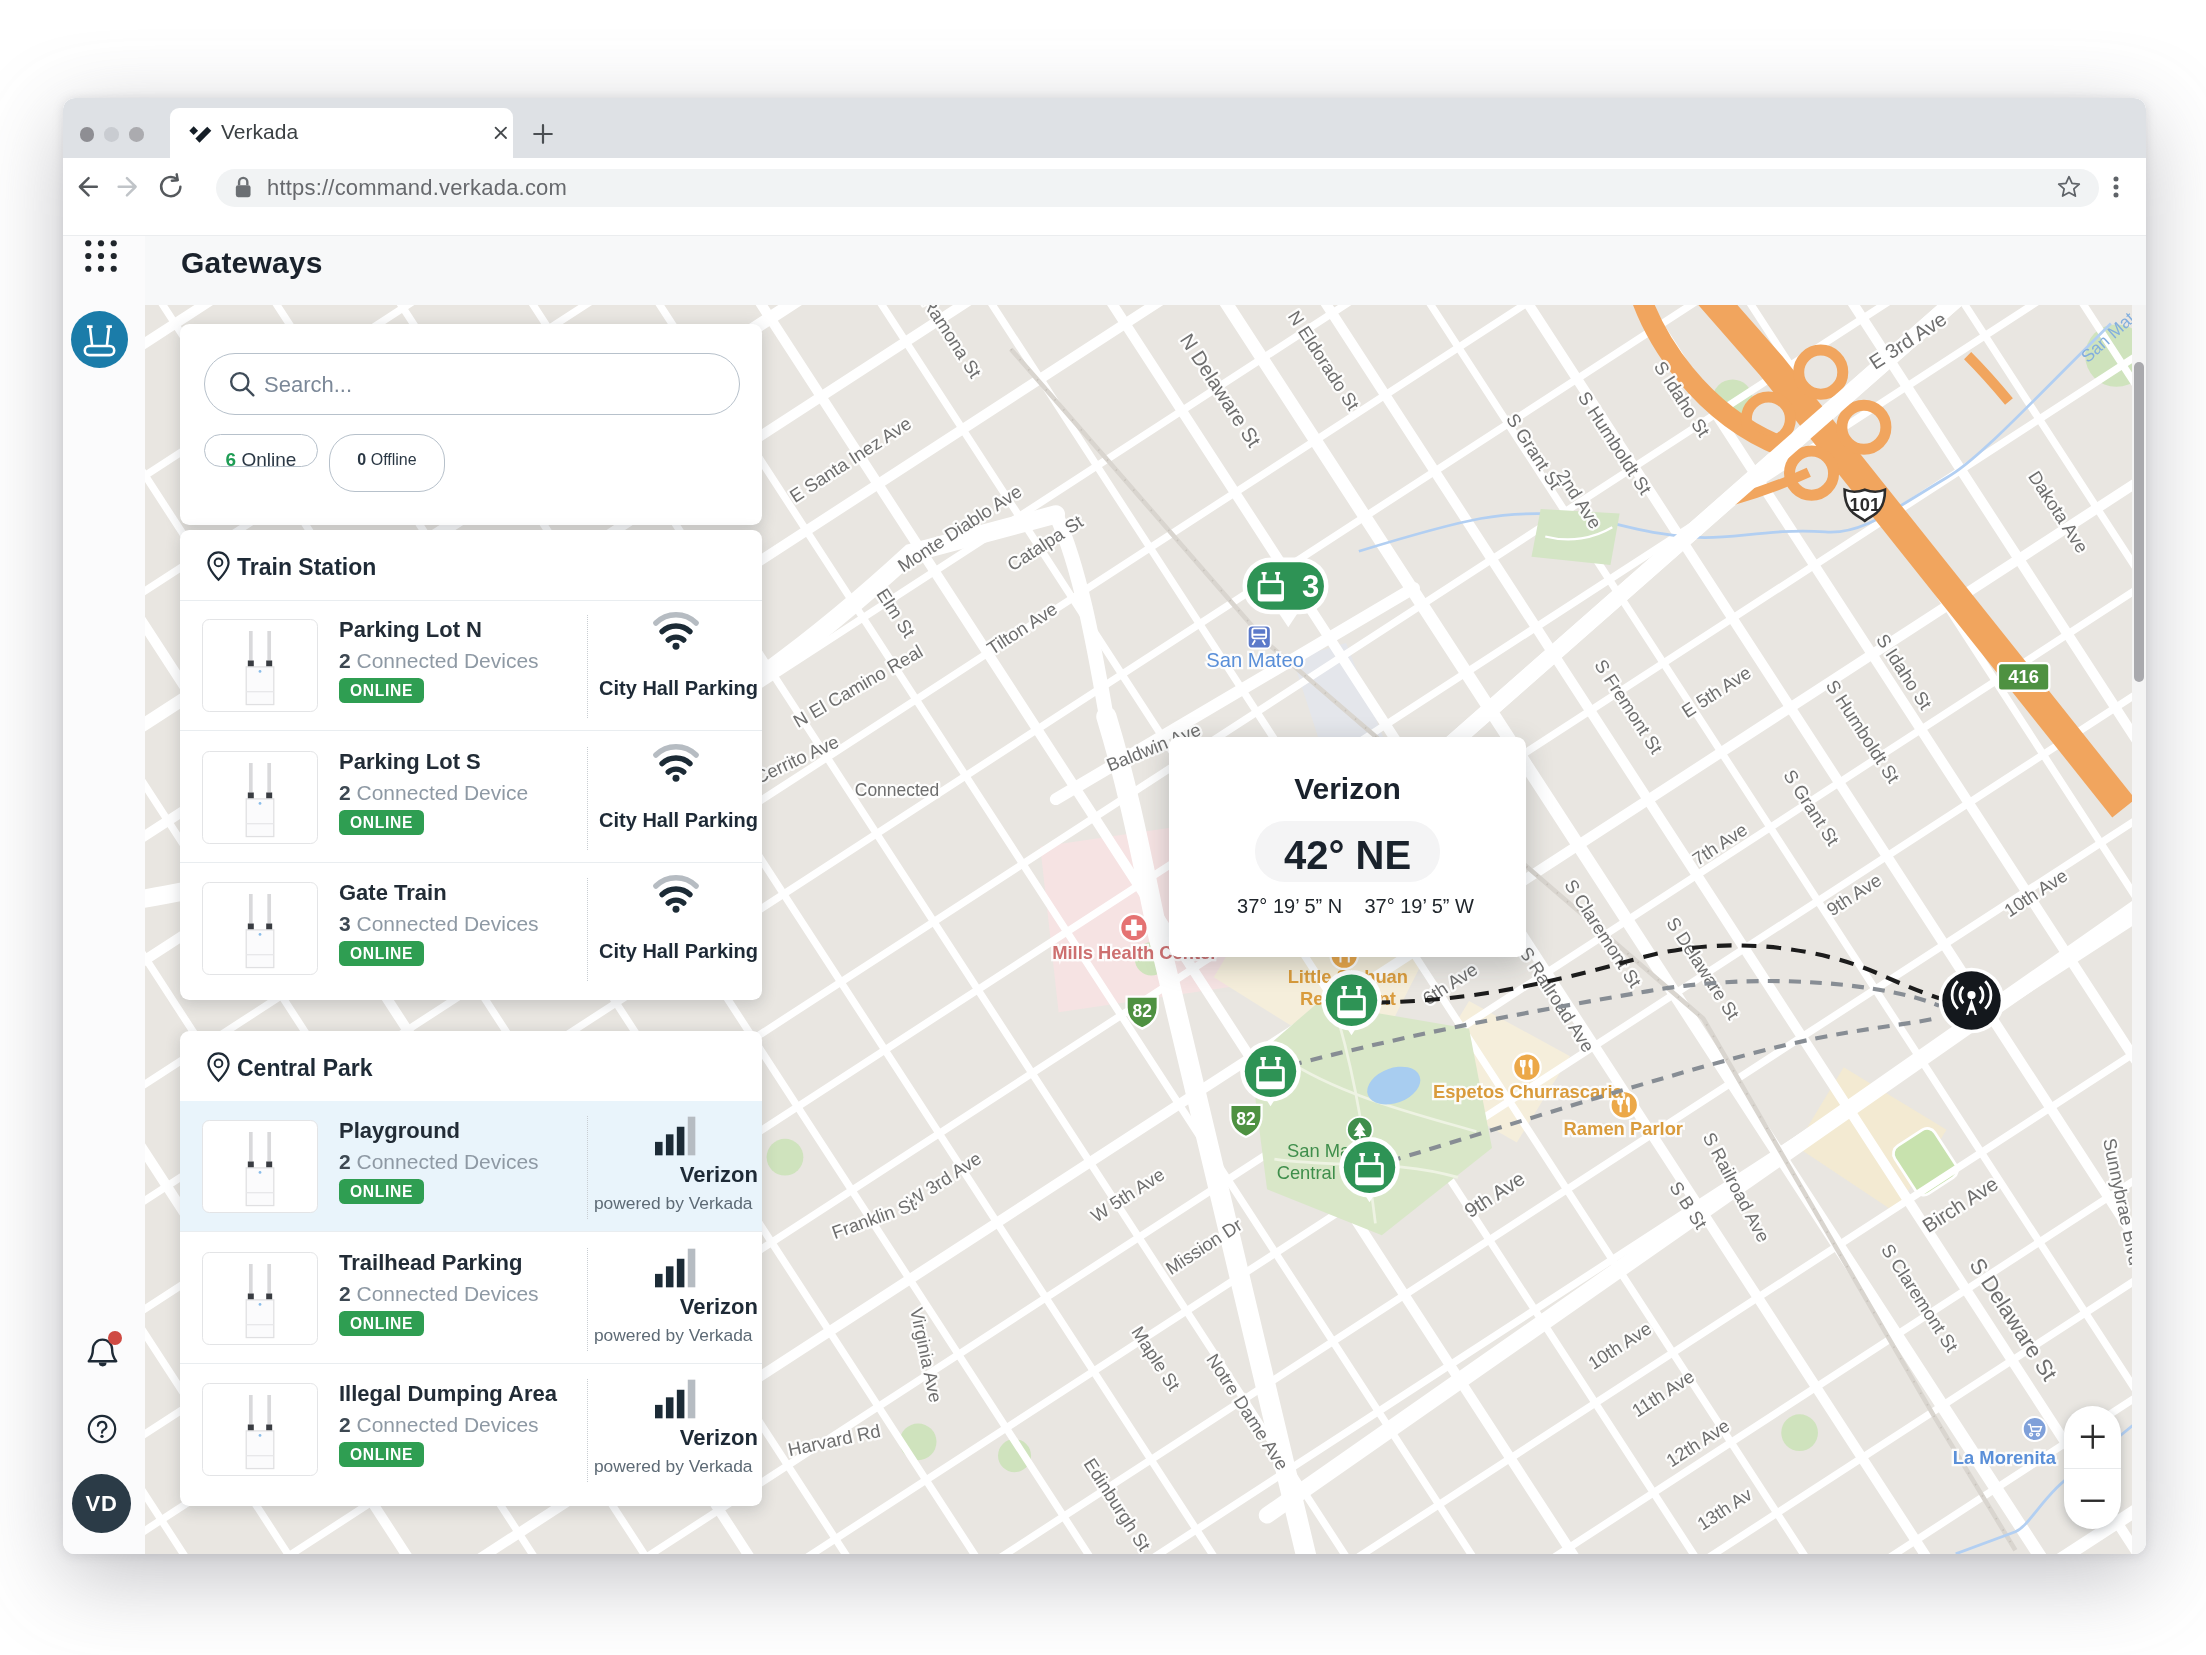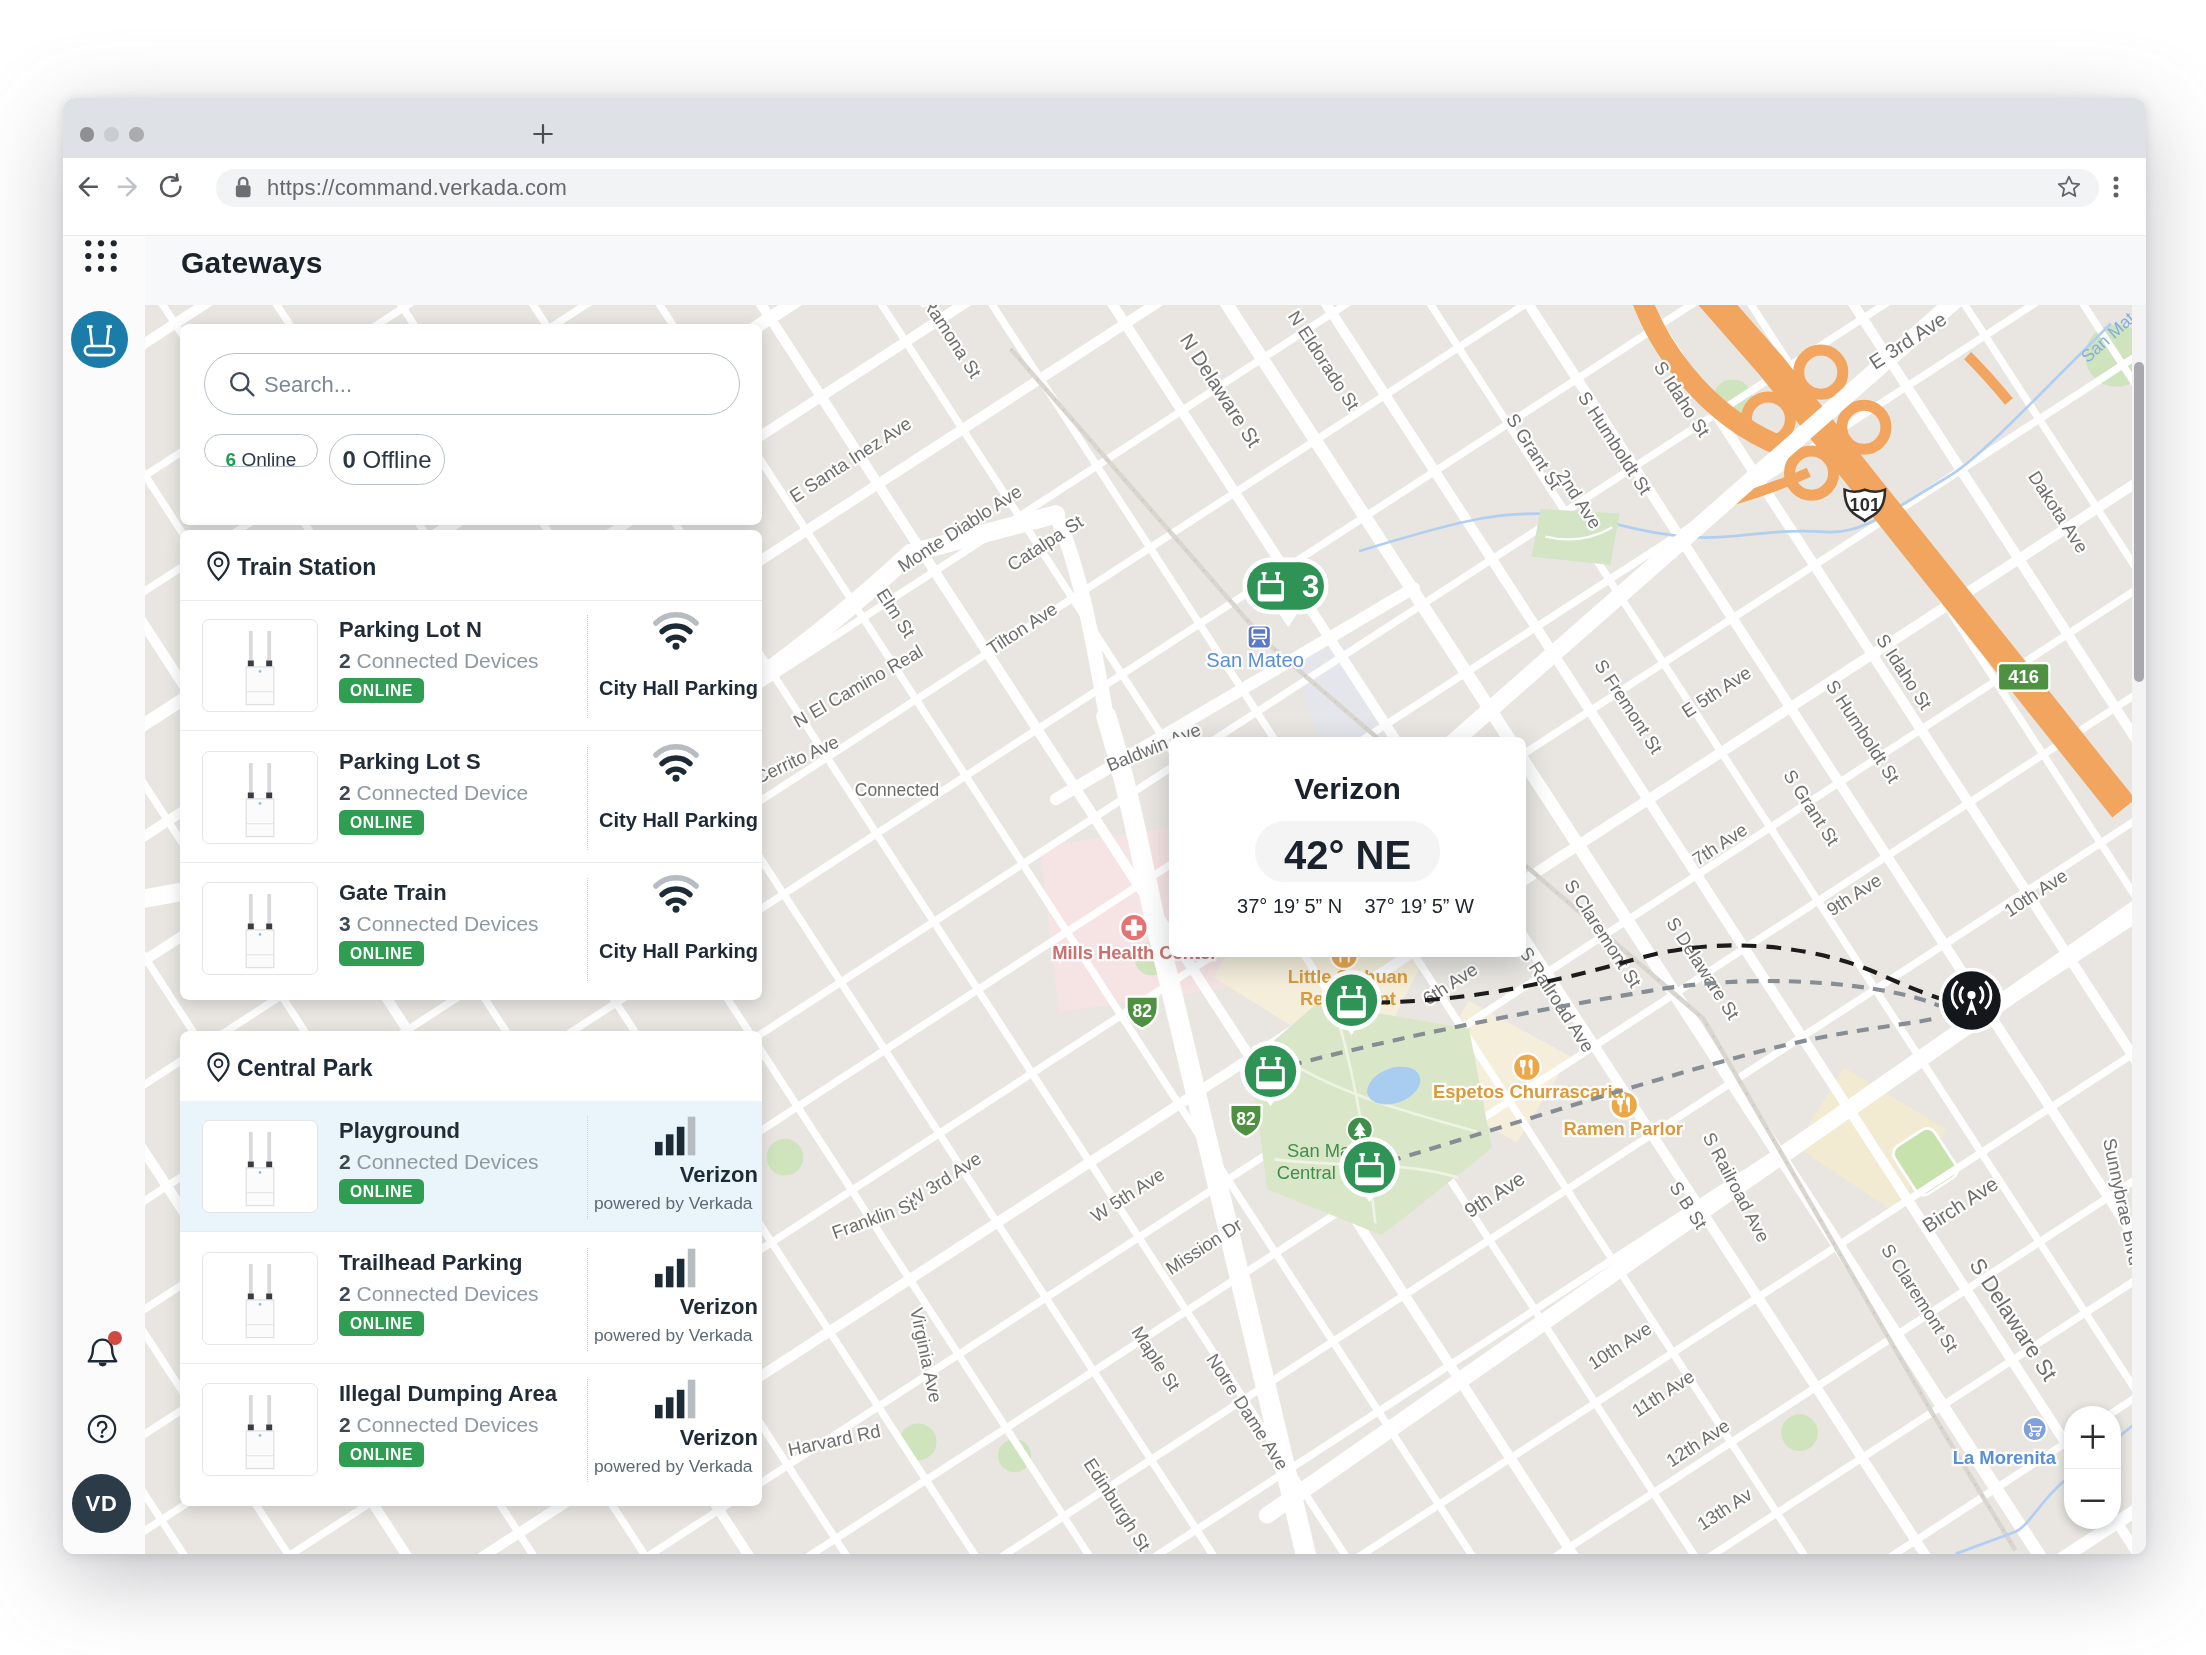--- a/index.html
+++ b/index.html
@@ -38,20 +38,30 @@
  box-shadow:0 7.3px 26px rgba(40,50,60,.25);text-align:center;z-index:30}
 .zoomctl{position:absolute;left:2001px;top:1308px;width:57px;height:123px;background:#fff;border-radius:28.5px;
  box-shadow:0 2.8px 9.2px rgba(40,50,60,.28);z-index:30}
 .pin{position:absolute;z-index:20}
 </style></head><body>
 <div class="win">
 <div class="titlebar"></div>
     <div class="dot" style="left:16.5px;background:#8e8e93"></div>
     <div class="dot" style="left:41px;background:#c9ccd1"></div>
     <div class="dot" style="left:66px;background:#ababaf"></div>
+    <div class="tab">
+      <svg class="abs" style="left:18.4px;top:16.5px" width="25" height="20" viewBox="0 0 27 22">
+        <path d="M6,1.5 L10.8,6.3 L6,11.1 L1.2,6.3 Z" fill="#151e27"></path>
+        <path d="M7.9,14.9 L20.9,1.9 L25.4,6.4 L12.4,19.4 Z" fill="#151e27"></path>
+      </svg>
+      <div class="tabtitle">Verkada</div>
+      <svg class="abs" style="left:323px;top:17.4px" width="15.6" height="15.6" viewBox="0 0 18 18">
+        <path d="M3 3 L15 15 M15 3 L3 15" stroke="#45494d" stroke-width="2.1" stroke-linecap="round"></path>
+      </svg>
+    </div>
     <svg class="abs" style="left:468px;top:24px" width="24" height="24" viewBox="0 0 26 26">
       <path d="M13 3.5 L13 22.5 M3.5 13 L22.5 13" stroke="#4a4e52" stroke-width="2.4" stroke-linecap="round"></path>
     </svg>
     <div class="toolbar"></div>
     <svg class="abs" style="left:10px;top:75px" width="27.5" height="27.5" viewBox="0 0 30 30">
       <path d="M17 5.5 L7.5 15 L17 24.5 M7.5 15 L26 15" stroke="#55595d" stroke-width="2.7" fill="none" stroke-linecap="round" stroke-linejoin="round"></path>
     </svg>
     <svg class="abs" style="left:52px;top:75px" width="27.5" height="27.5" viewBox="0 0 30 30">
       <path d="M13 5.5 L22.5 15 L13 24.5 M22.5 15 L4 15" stroke="#c0c4c8" stroke-width="2.7" fill="none" stroke-linecap="round" stroke-linejoin="round"></path>
     </svg>
@@ -398,21 +408,21 @@
         </svg>
       </div></div>
     <div class="card" style="top:226px;height:201px">
       <div style="position:absolute;left:24px;top:28.5px;width:536px;height:62px;border:1.8px solid #b7c1cb;border-radius:31px"></div>
       <svg style="position:absolute;left:48px;top:46px" width="29" height="29" viewBox="0 0 32 32">
         <circle cx="13" cy="13" r="9.5" fill="none" stroke="#3f4c59" stroke-width="2.6"></circle>
         <path d="M20 20 L28 28" stroke="#3f4c59" stroke-width="2.6" stroke-linecap="round"></path>
       </svg>
       <div style="position:absolute;left:84px;top:48px;font-size:22px;color:#7b8898">Search...</div>
       <div style="position:absolute;left:24px;top:110px;width:114px;height:33px;border:1.8px solid #b7c1cb;border-radius:26px;text-align:center;line-height:50px;font-size:19px;color:#2a3744"><span style="color:#1f9d55;font-weight:bold">6</span> Online</div>
-      <div style="position:absolute;left:149px;top:110px;width:116px;height:51px;border:1.8px solid #b7c1cb;border-radius:26px;text-align:center;line-height:50px;font-size:24px;color:#2a3744"><b>0</b> Offline</div>
+      <div style="position:absolute;left:149px;top:110px;width:116px;height:58px;border:1.8px solid #b7c1cb;border-radius:26px;text-align:center;line-height:50px;font-size:16px;color:#2a3744"><b>0</b> Offline</div>
     </div>
     <div class="card" style="top:432px;height:470px">
       <svg style="position:absolute;left:26px;top:20px" width="25" height="33" viewBox="0 0 27 36">
         <path d="M13.5,2.5 C7,2.5 2.5,7.8 2.5,13.8 C2.5,21.5 13.5,32.5 13.5,32.5 C13.5,32.5 24.5,21.5 24.5,13.8 C24.5,7.8 20,2.5 13.5,2.5 Z" fill="none" stroke="#1e2a36" stroke-width="2.4"></path>
         <circle cx="13.5" cy="13.5" r="4.2" fill="none" stroke="#1e2a36" stroke-width="2.2"></circle>
       </svg>
       <div class="cardtitle">Train Station</div>
       <div class="hr" style="top:70px"></div>
       <div class="row" style="top:70px">
         <div class="imgbox"><svg width="114" height="91" viewBox="0 0 124 99">

